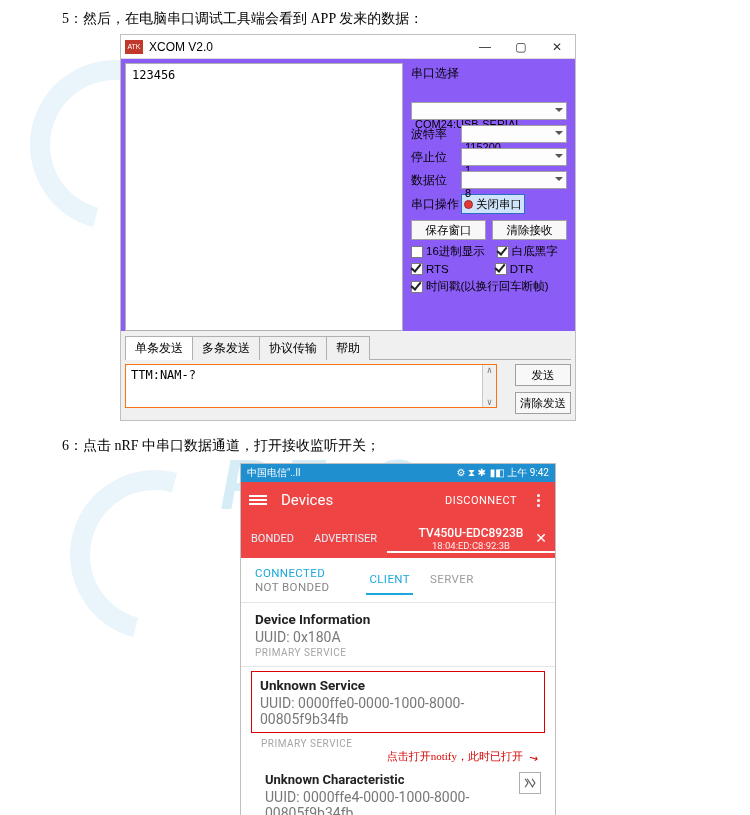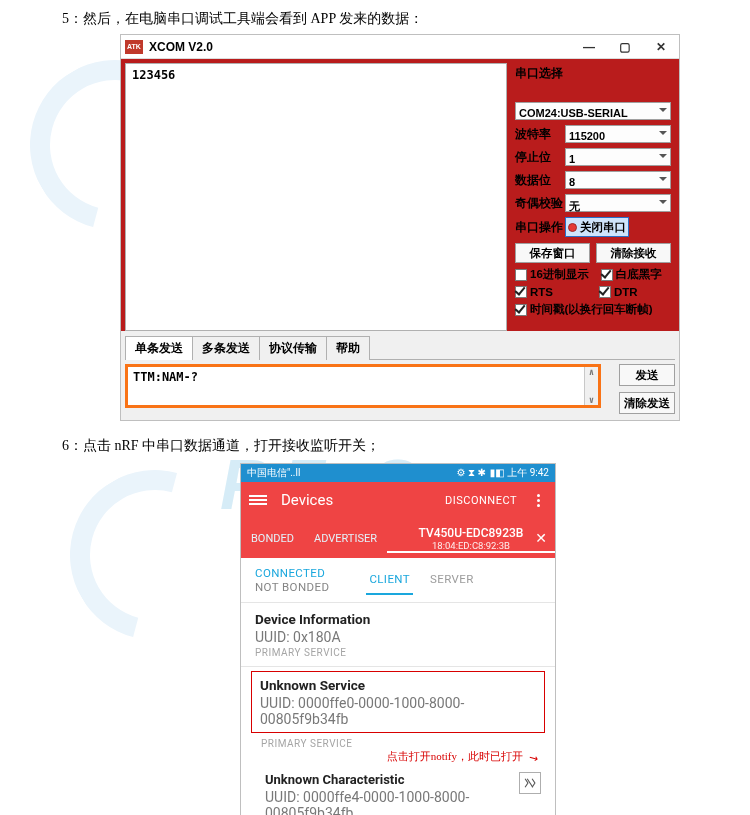--- a/index.html
+++ b/index.html
@@ -47,29 +47,28 @@
   .caption {
     font-size: 14px;
     margin: 0 0 6px 2px;
     position: relative;
     z-index: 2;
     font-family: "SimSun", serif;
   }
 
   
   .xcom {
-    width: 560px;
+    width: 456px;
     margin-left: 60px;
     border: 1px solid #bfbfbf;
     background: #f0f0f0;
     position: relative;
     z-index: 2;
     font-family: "SimSun", Tahoma, sans-serif;
     font-size: 12px;
-    font-weight: bold;
   }
   .xcom-titlebar {
     height: 24px;
     display: flex;
     align-items: center;
     background: #fff;
     border-bottom: 1px solid #dcdcdc;
     position: relative;
   }
   .xcom-icon {
@@ -82,21 +81,21 @@
     display: flex; flex-direction: column; justify-content: center;
   }
   .xcom-title { flex: 1; font-size: 12px; padding-left: 2px; }
   .win-btns { display: flex; height: 100%; }
   .win-btn {
     width: 36px; height: 100%;
     display: flex; align-items: center; justify-content: center;
     font-size: 12px; color: #333;
   }
 
-  .xcom-body { display: flex; background: #b91c1c; }
+  .xcom-body { display: flex; background: #8b5cf6; }
   .xcom-left {
     flex: 1;
     padding: 4px 0 0 4px;
   }
   .rx-area {
     width: 100%; height: 268px;
     border: 1px solid #b0b0b0;
     background: #fff;
     padding: 4px 6px;
     font-family: Consolas, monospace;
@@ -112,21 +111,21 @@
   .row {
     display: flex; align-items: center;
     margin-bottom: 5px;
   }
   .row label { width: 50px; }
   .sel {
     flex: 1; height: 18px;
     border: 1px solid #a0a0a0;
     background: #fdfdfd;
     font-size: 11px;
-    padding: 4px 16px 0 3px;
+    padding: 15px 16px 0 3px;
     position: relative;
   }
   .sel::after {
     content: ""; position: absolute;
     right: 3px; top: 5px;
     border: 4px solid transparent;
     border-top-color: #555;
   }
   .port-btn {
     height: 20px; width: 64px;
@@ -181,21 +180,21 @@
     border: 1px solid #b0b0b0;
     border-bottom: none;
     background: #f0f0f0;
     margin-right: -1px;
     position: relative; top: 1px;
   }
   .tab.active { background: #fff; }
   .send-row { display: flex; gap: 6px; padding-top: 4px; }
   .tx-area {
     flex: 1; height: 44px;
-    border: 3px solid #f97316;
+    border: 1px solid #f97316;
     background: #fff;
     padding: 3px 5px;
     font-family: Consolas, monospace;
     font-size: 12px;
     position: relative;
   }
   .tx-scroll {
     position: absolute; right: 0; top: 0; bottom: 0;
     width: 14px; background: #f0f0f0;
     border-left: 1px solid #c8c8c8;
@@ -375,24 +374,20 @@
         </div>
         <div class="row">
           <label>停止位</label>
           <div class="sel">1</div>
         </div>
         <div class="row">
           <label>数据位</label>
           <div class="sel">8</div>
         </div>
         <div class="row">
-          <label>奇偶校验</label>
-          <div class="sel">无</div>
-        </div>
-        <div class="row">
           <label>串口操作</label>
           <div class="port-btn">
             <span class="dot"></span>
             <span>关闭串口</span>
           </div>
         </div>
 
         <div class="btn-pair">
           <div class="small-btn">保存窗口</div>
           <div class="small-btn">清除接收</div>

